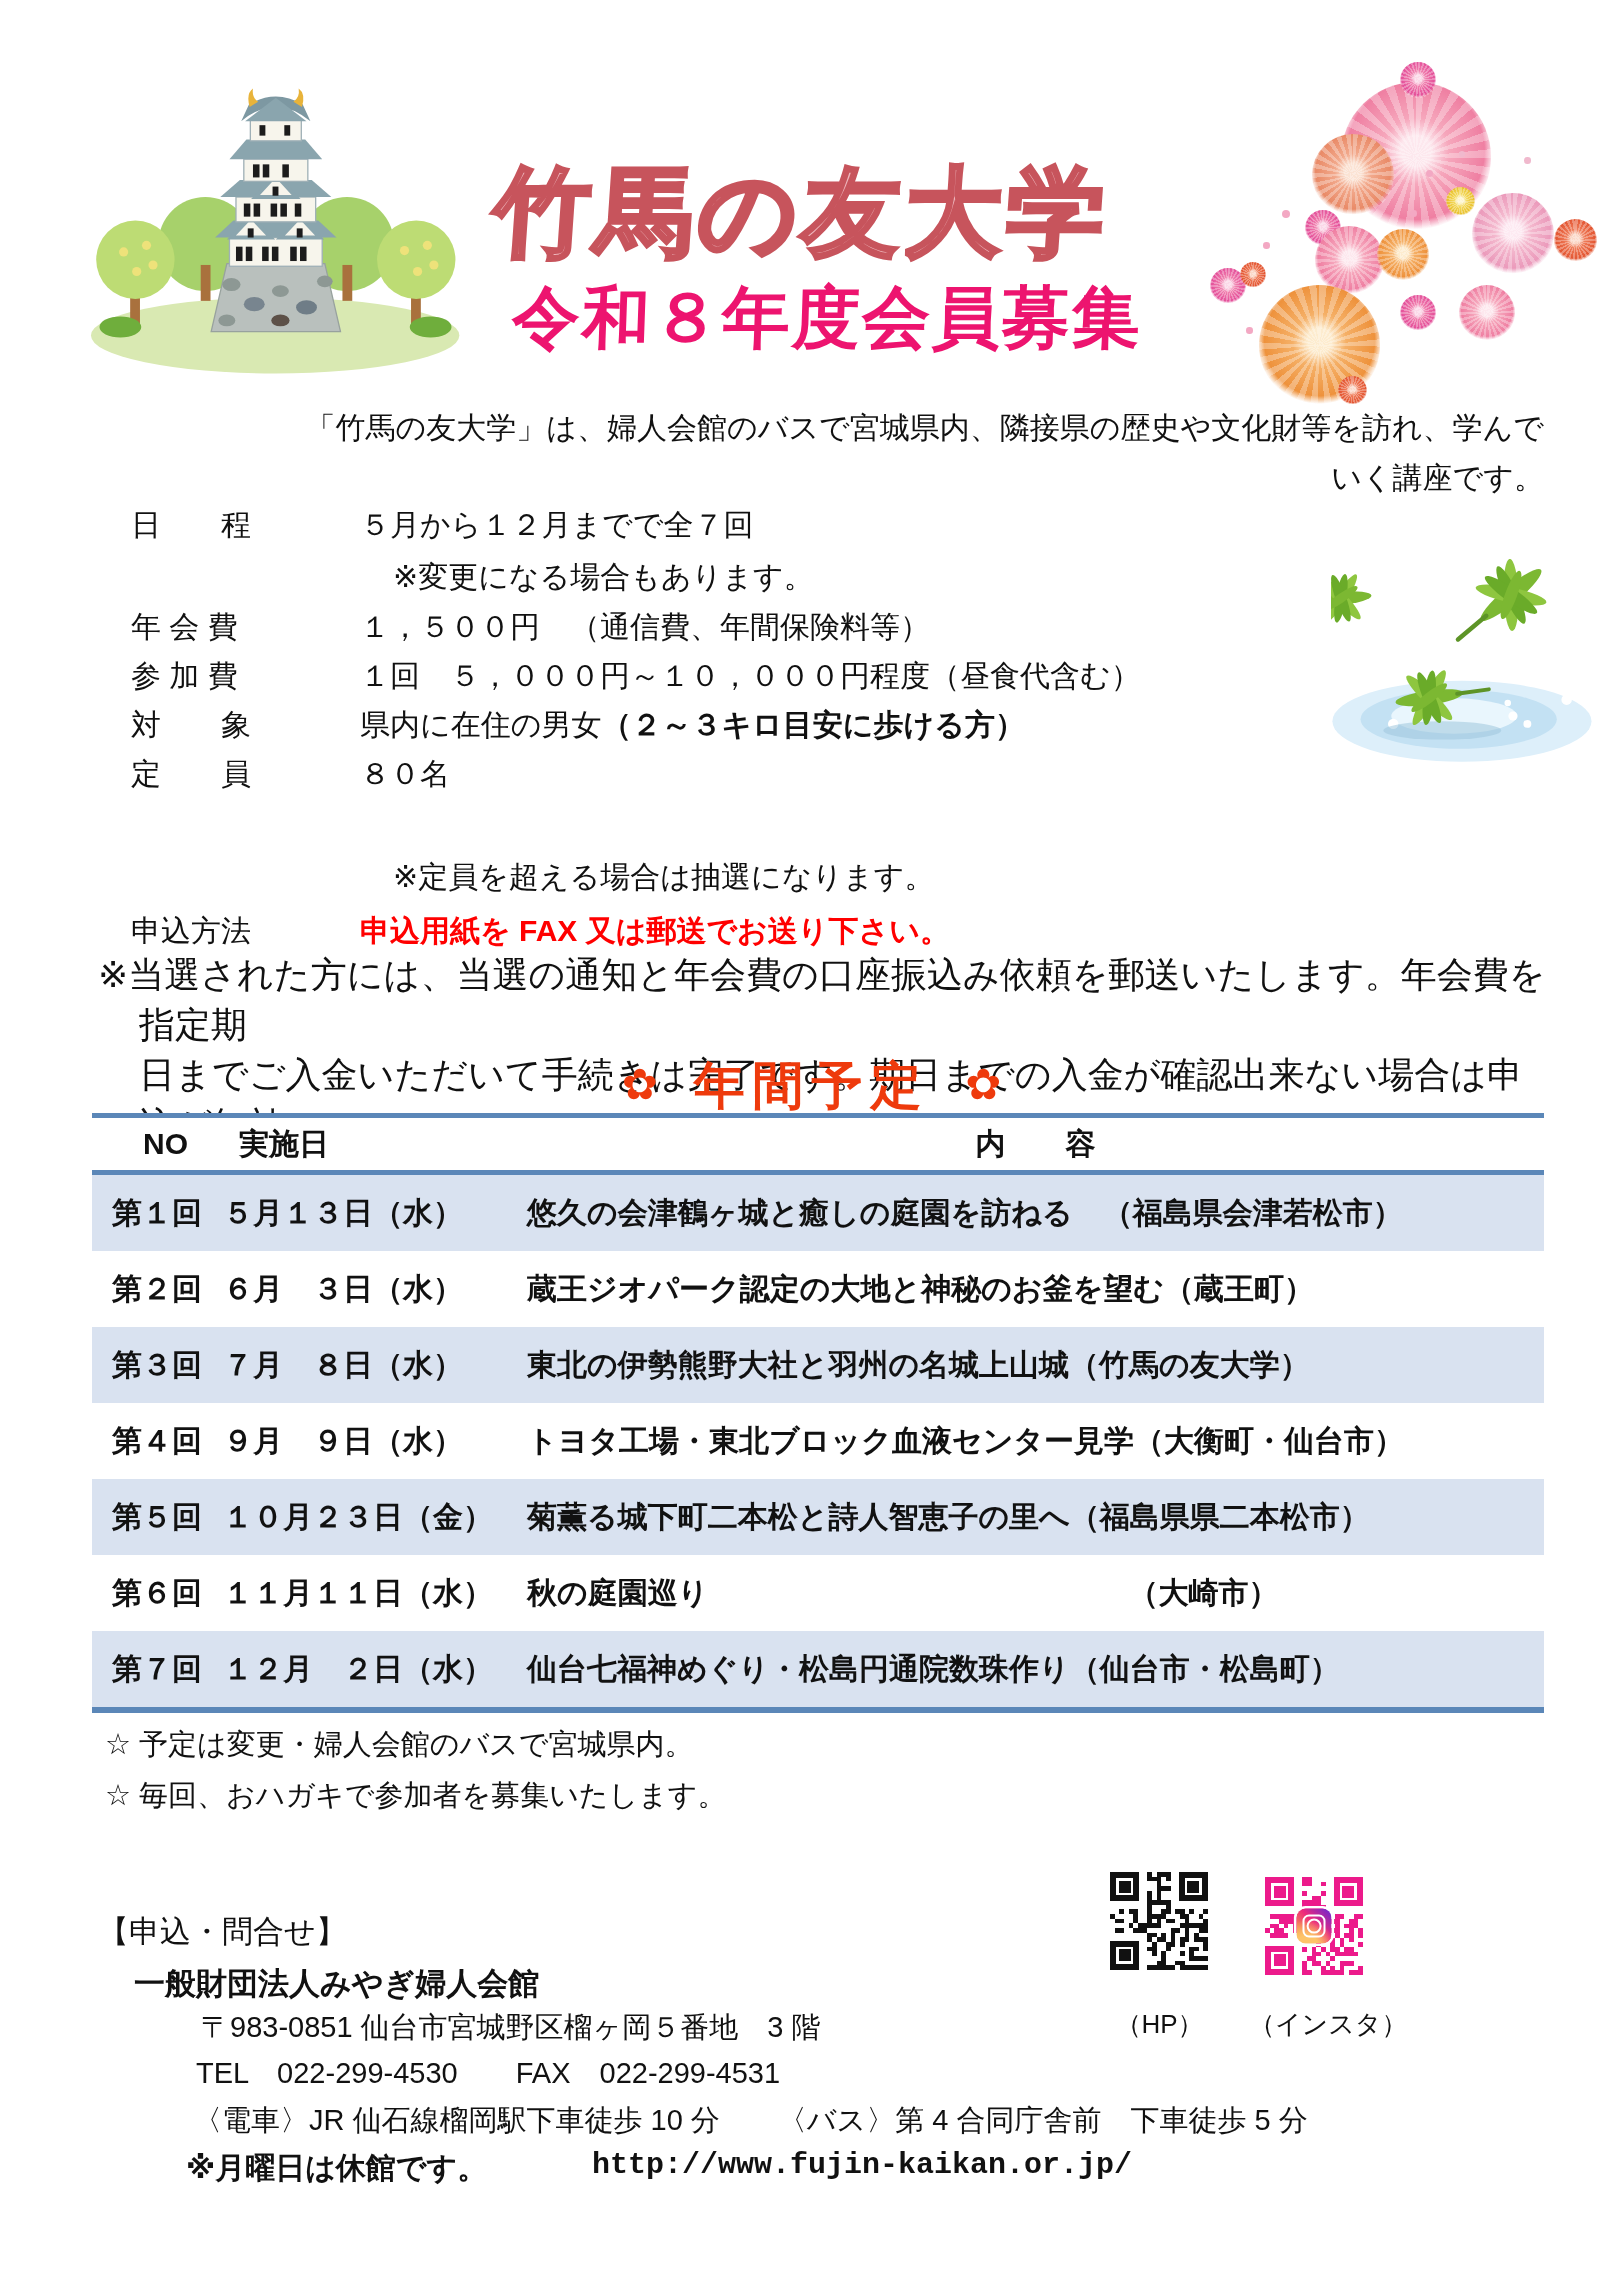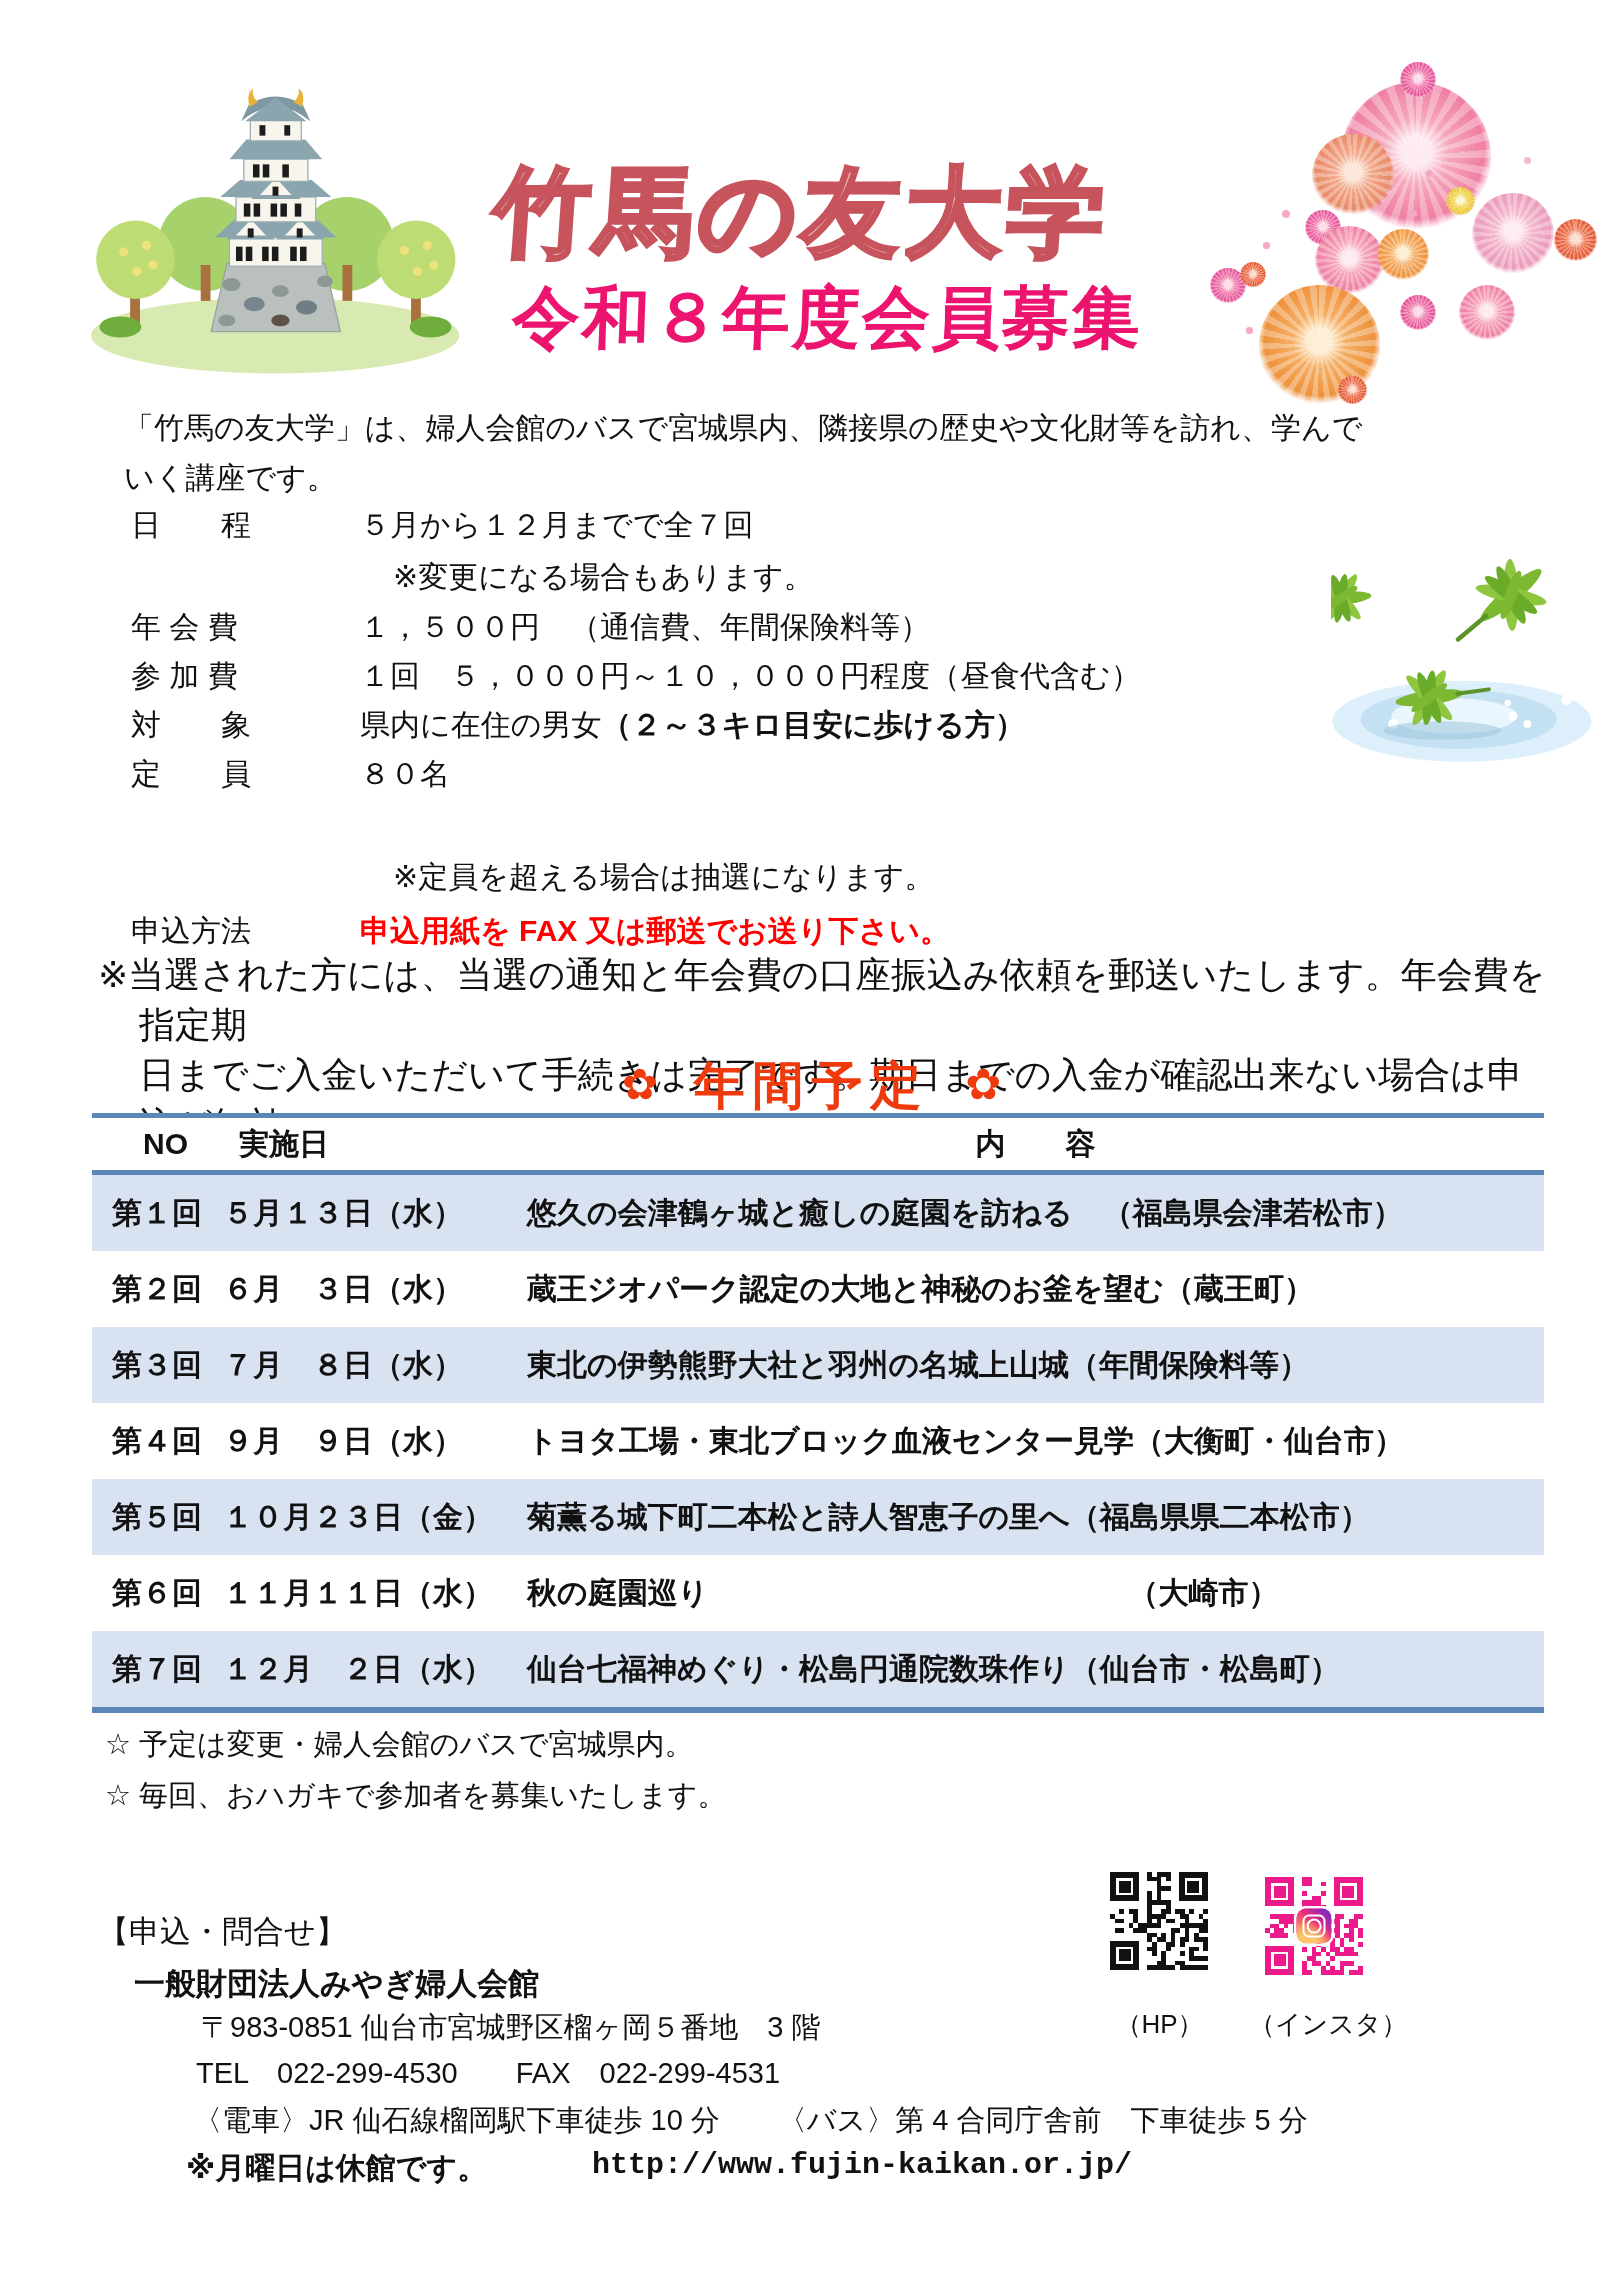--- a/index.html
+++ b/index.html
@@ -37,21 +37,21 @@
   .fl-peach {--c1:#f2a98c;--c2:#e98a67;--c3:#fbe3d4;}
   .fl-orange{--c1:#f5b067;--c2:#ee923c;--c3:#fdeccf;}
   .fl-red   {--c1:#ef7c5a;--c2:#e35632;--c3:#fbd9c9;}
   .fl-yellow{--c1:#f3d95e;--c2:#e9c22e;--c3:#fdf5cf;}
   .fl-lite  {--c1:#f4b9ce;--c2:#eb9abb;--c3:#fdeaf2;}
   .dot{position:absolute;border-radius:50%;}
 
   
   .intro{
     left:124px;top:403px;width:1420px;
-    font-size:30px;line-height:50px;white-space:pre-line;
+    font-size:30px;line-height:50px;white-space:pre-line;text-align:right;
   }
   .info-row{white-space:nowrap;font-size:30px;}
   .info-label{display:inline-block;width:229px;}
   .red{color:#ff0000;}
   .bold{font-weight:bold;}
   .u-red{border-bottom:3.3px solid #ff0000;padding-bottom:2.6px;}
   .notice{
     left:98px;top:950px;width:1459px;
     font-size:36px;line-height:50px;white-space:pre-line;
     padding-left:41px;text-indent:-41px;box-sizing:border-box;
@@ -303,21 +303,21 @@
 
         <div class="t-row">
           <span class="c-no">第２回</span>
           <span class="c-date">６月　３日（水）</span>
           <span class="c-content">蔵王ジオパーク認定の大地と神秘のお釜を望む（蔵王町）</span>
         </div>
 
         <div class="t-row alt">
           <span class="c-no">第３回</span>
           <span class="c-date">７月　８日（水）</span>
-          <span class="c-content">東北の伊勢熊野大社と羽州の名城上山城（年間保険料等）</span>
+          <span class="c-content">東北の伊勢熊野大社と羽州の名城上山城（竹馬の友大学）</span>
         </div>
 
         <div class="t-row">
           <span class="c-no">第４回</span>
           <span class="c-date">９月　９日（水）</span>
           <span class="c-content">トヨタ工場・東北ブロック血液センター見学（大衡町・仙台市）</span>
         </div>
 
         <div class="t-row alt">
           <span class="c-no">第５回</span>

